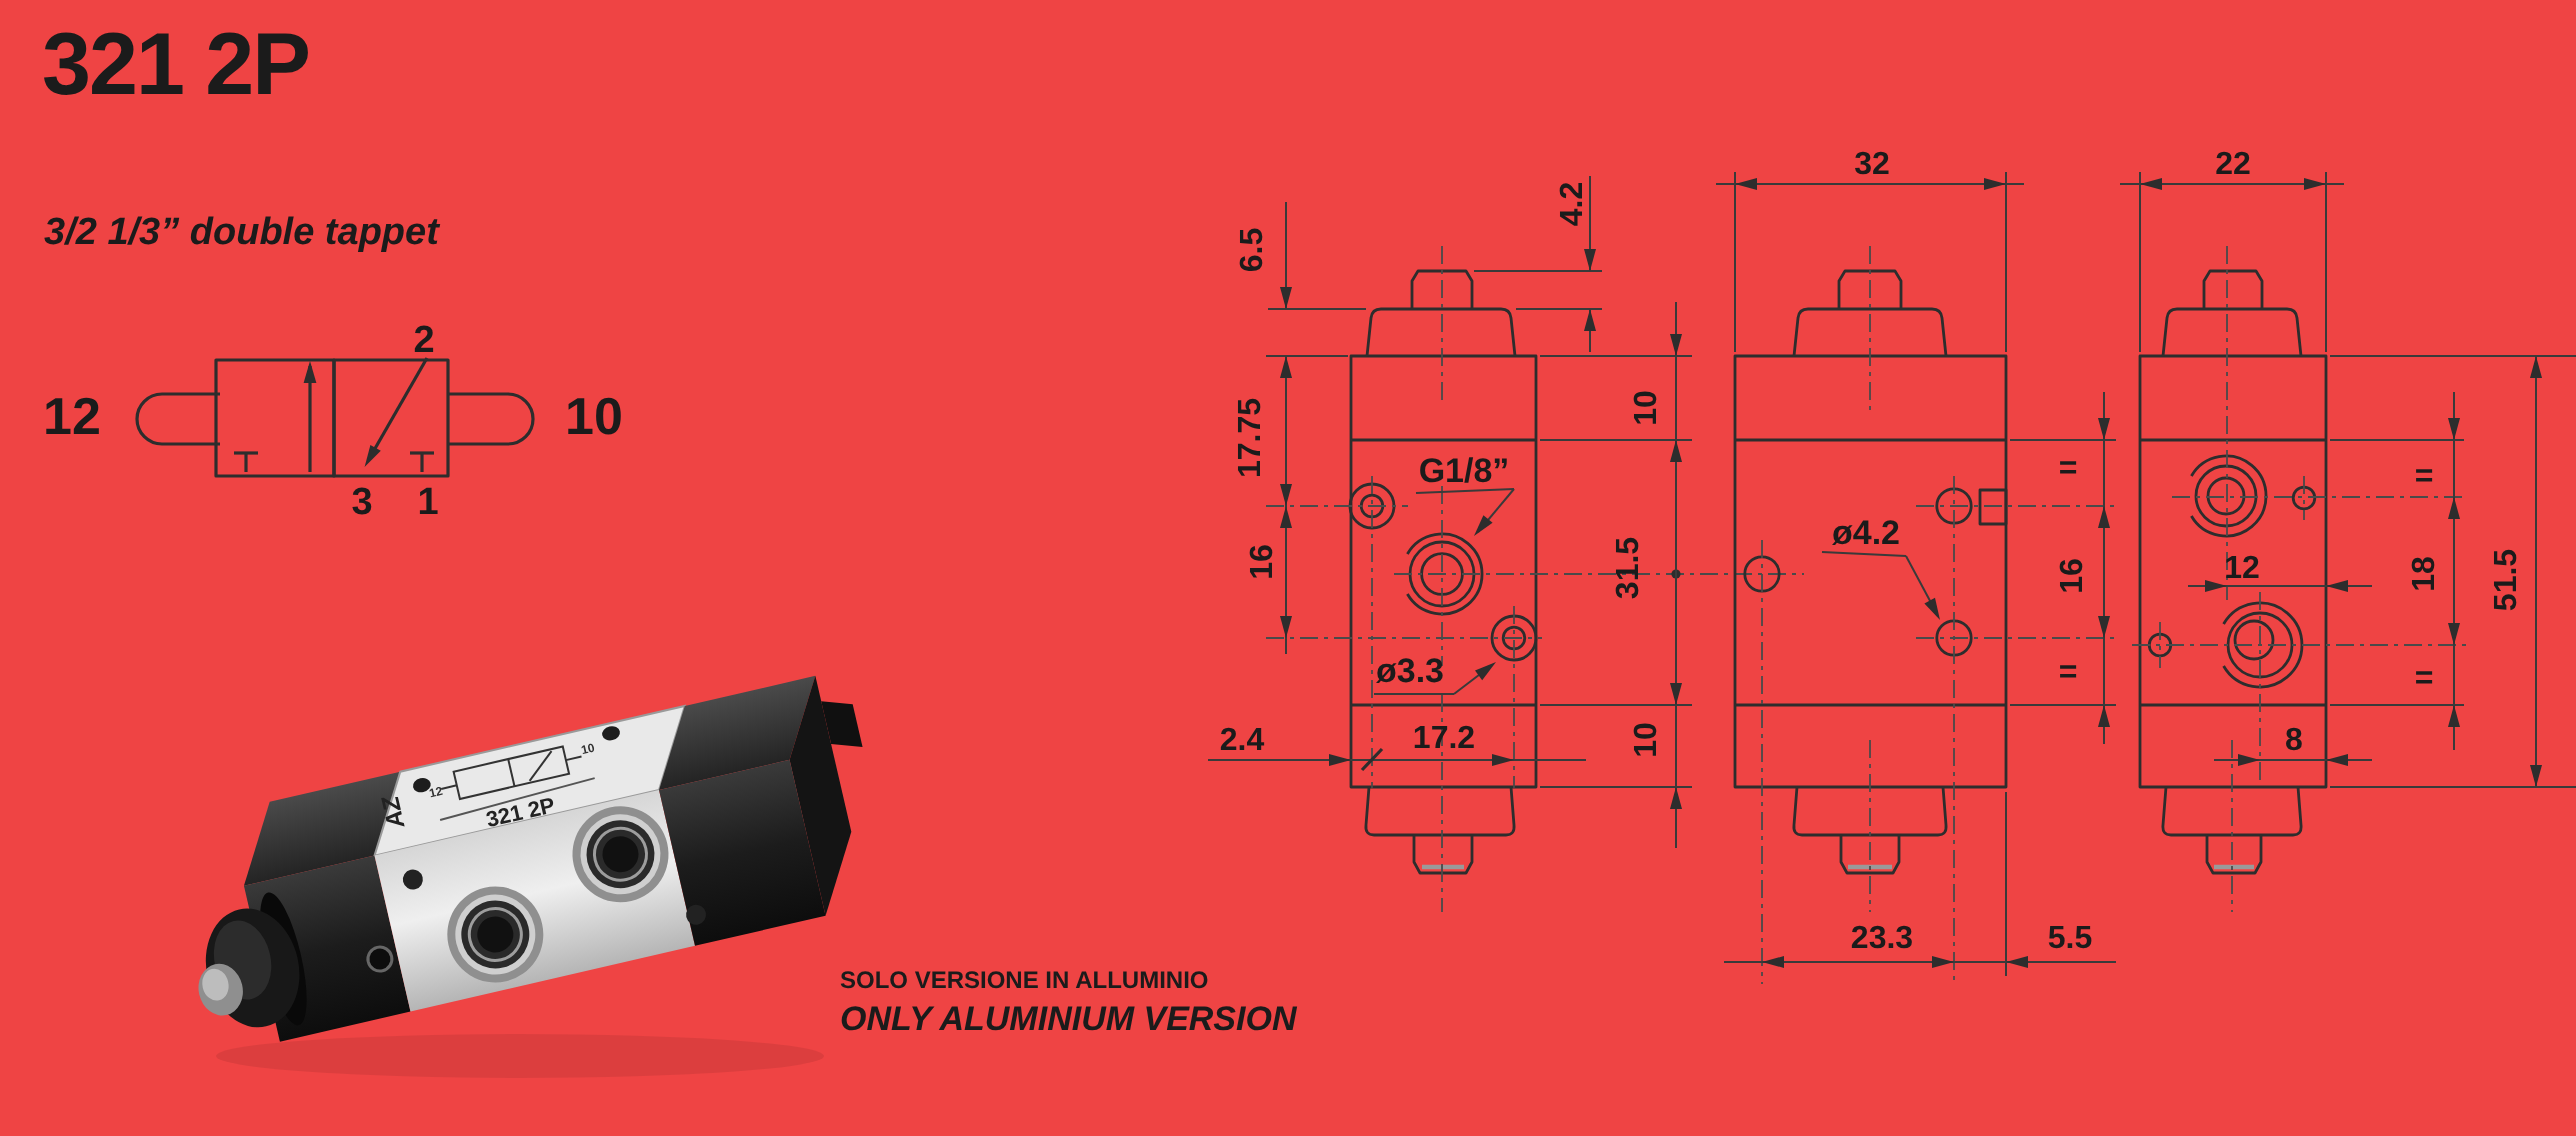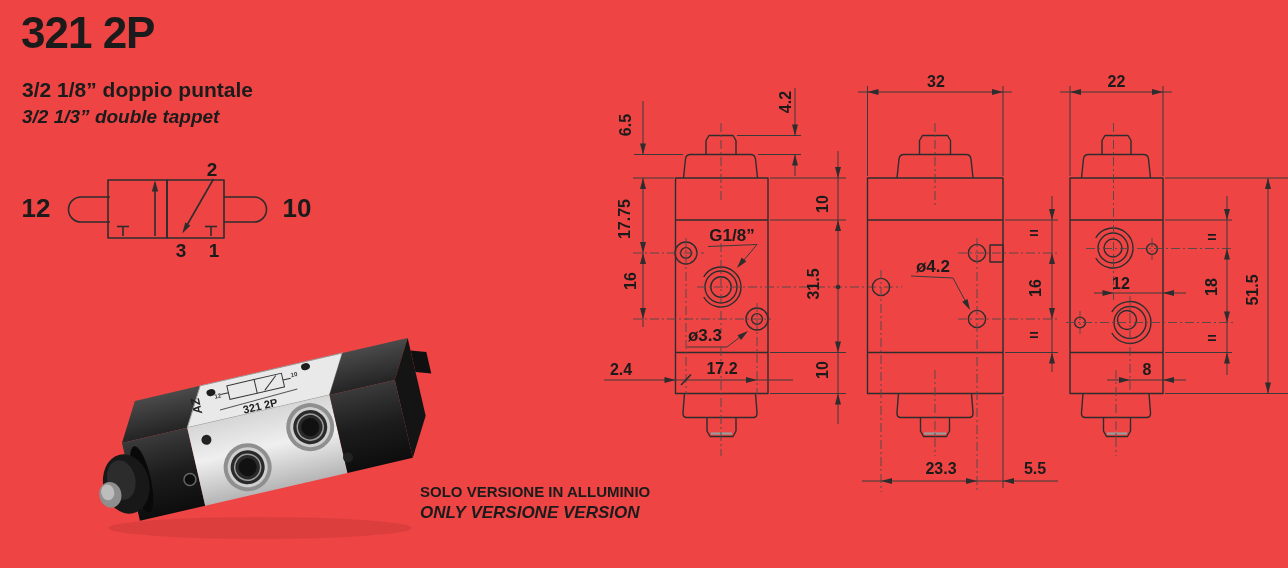--- a/index.html
+++ b/index.html
@@ -2,41 +2,40 @@
 <html><head>
 <meta charset="utf-8">
 <style>
   html,body{margin:0;padding:0;background:#fff;}
   .page{position:relative;width:1288px;height:568px;background:#ef4444;overflow:hidden;
         font-family:"Liberation Sans", sans-serif;color:#1b1b1b;}
   .title{position:absolute;left:21px;top:8px;font-size:44px;font-weight:bold;letter-spacing:-1px;}
   .sub-it{position:absolute;left:22px;top:78px;font-size:21px;font-weight:bold;}
   .sub-en{position:absolute;left:22px;top:106px;font-size:19px;font-weight:bold;font-style:italic;}
   .note{position:absolute;left:420px;top:483px;}
-  .note-it{font-size:15px;font-weight:bold;}
+  .note-it{font-size:12px;font-weight:bold;}
   .note-en{font-size:17px;font-weight:bold;font-style:italic;margin-top:3px;}
   svg{position:absolute;overflow:visible;}
   
   .ol{stroke:#2d2d2d;stroke-width:1.4;fill:none;stroke-linejoin:round;}
   .dl{stroke:#3a3a3a;stroke-width:1;fill:none;}
   .cl{stroke:#4a4a4a;stroke-width:.9;fill:none;stroke-dasharray:9 3 2 3;}
   .ar{fill:#2d2d2d;stroke:none;}
   .dt{font:bold 16px "Liberation Sans", sans-serif;fill:#1b1b1b;text-anchor:middle;}
   .dtb{font:bold 17px "Liberation Sans", sans-serif;fill:#1b1b1b;text-anchor:middle;}
   .sy{stroke:#2d2d2d;stroke-width:1.6;fill:none;stroke-linejoin:round;}
   .st{font:bold 26px "Liberation Sans", sans-serif;fill:#1b1b1b;text-anchor:middle;}
   .sts{font:bold 19px "Liberation Sans", sans-serif;fill:#1b1b1b;text-anchor:middle;}
 </style>
 </head>
 <body>
 
 <div class="page">
 
   <div class="title">321 2P</div>
-  <div class="sub-it">3/2 1/8” doppio puntale</div>
   <div class="sub-en">3/2 1/3” double tappet</div>
 
   <svg style="left:15px;top:150px" width="310" height="120" viewBox="15 150 310 120">
     <g>
       <rect class="sy" x="108" y="180" width="59" height="58"></rect>
       <rect class="sy" x="167" y="180" width="57" height="58"></rect>
 
       <path class="sy" d="M110 197 H81 A12.5 12.5 0 0 0 81 222 H110"></path>
 
       <path class="sy" d="M224 197 H254 A12.5 12.5 0 0 1 254 222 H224"></path>
@@ -129,21 +128,21 @@
         <ellipse cx="26" cy="136" rx="14" ry="20" fill="#2c2c2c"></ellipse>
         <ellipse cx="12" cy="148" rx="11" ry="13" fill="#8f8f8f"></ellipse>
         <ellipse cx="10" cy="145" rx="6.5" ry="8" fill="#bdbdbd"></ellipse>
         <circle cx="93" cy="151" r="6" fill="#0d0d0d" stroke="#666" stroke-width="1.5"></circle>
       </g>
     </g>
   </svg>
 
   <div class="note">
     <div class="note-it">SOLO VERSIONE IN ALLUMINIO</div>
-    <div class="note-en">ONLY VERSIONE VERSION</div>
+    <div class="note-en">ONLY ALUMINIUM VERSION</div>
   </div>
 
   <svg style="left:595px;top:55px" width="695" height="478" viewBox="595 55 695 478">
 
     <g>
 
       <rect class="ol" x="675.5" y="178" width="92.5" height="215.5"></rect>
       <line class="ol" x1="675.5" y1="220" x2="768" y2="220"></line>
       <line class="ol" x1="675.5" y1="352.5" x2="768" y2="352.5"></line>
 

